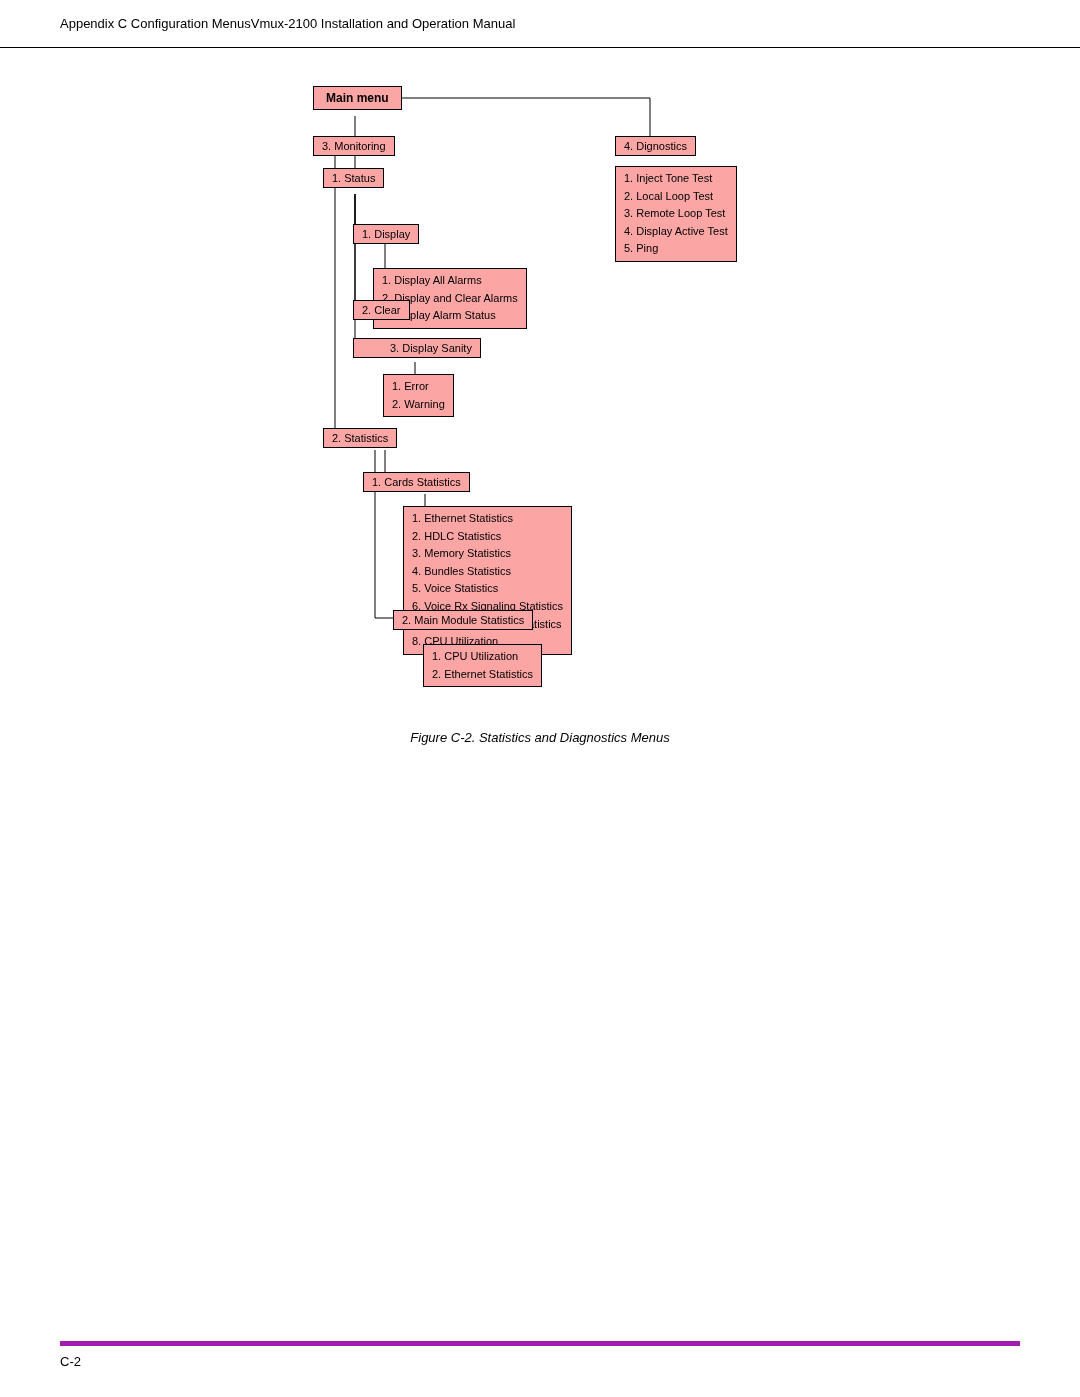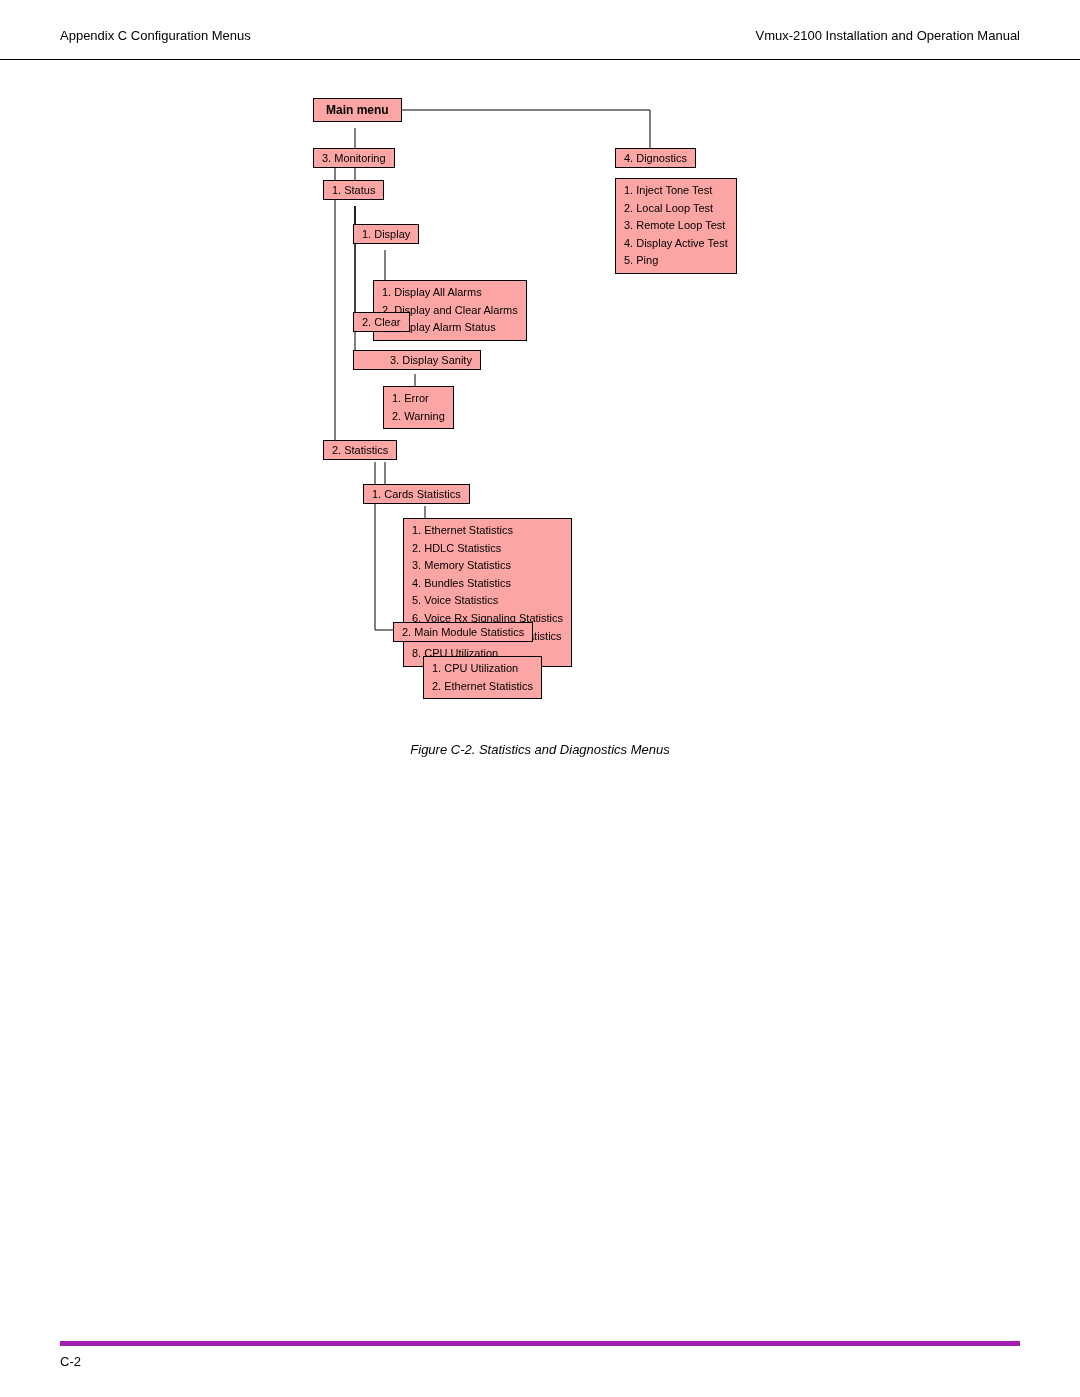--- a/index.html
+++ b/index.html
@@ -8,22 +8,22 @@
       font-family: Arial, Helvetica, sans-serif;
       font-size: 13px;
       color: #000;
       width: 1080px;
       min-height: 1397px;
       position: relative;
     }
 
     .page-header {
       display: flex;
-      justify-content: space-between;
-      padding: 28px 60px 16px 60px;
+      justify-content: flex-start;
+      padding: 16px 60px 16px 60px;
       border-bottom: 1px solid #000;
       font-size: 13px;
     }
 
     .page-footer {
       position: absolute;
       bottom: 28px;
       left: 60px;
       font-size: 13px;
       border-top: 5px solid #a21caf;
@@ -139,21 +139,21 @@
       <div>2. Local Loop Test</div>
       <div>3. Remote Loop Test</div>
       <div>4. Display Active Test</div>
       <div>5. Ping</div>
     </div>
 
     <div class="box" style="left: 163px; top: 90px;">
       <span>1. Status</span>
     </div>
 
-    <div class="box" style="left: 193px; top: 134px;">
+    <div class="box" style="left: 193px; top: 146px;">
       <span>1. Display</span>
     </div>
 
     <div class="box" style="left: 213px; top: 190px; line-height: 1.6;">
       <div>1. Display All Alarms</div>
       <div>2. Display and Clear Alarms</div>
       <div>3. Display Alarm Status</div>
     </div>
 
     <div class="box" style="left: 193px; top: 222px;">

